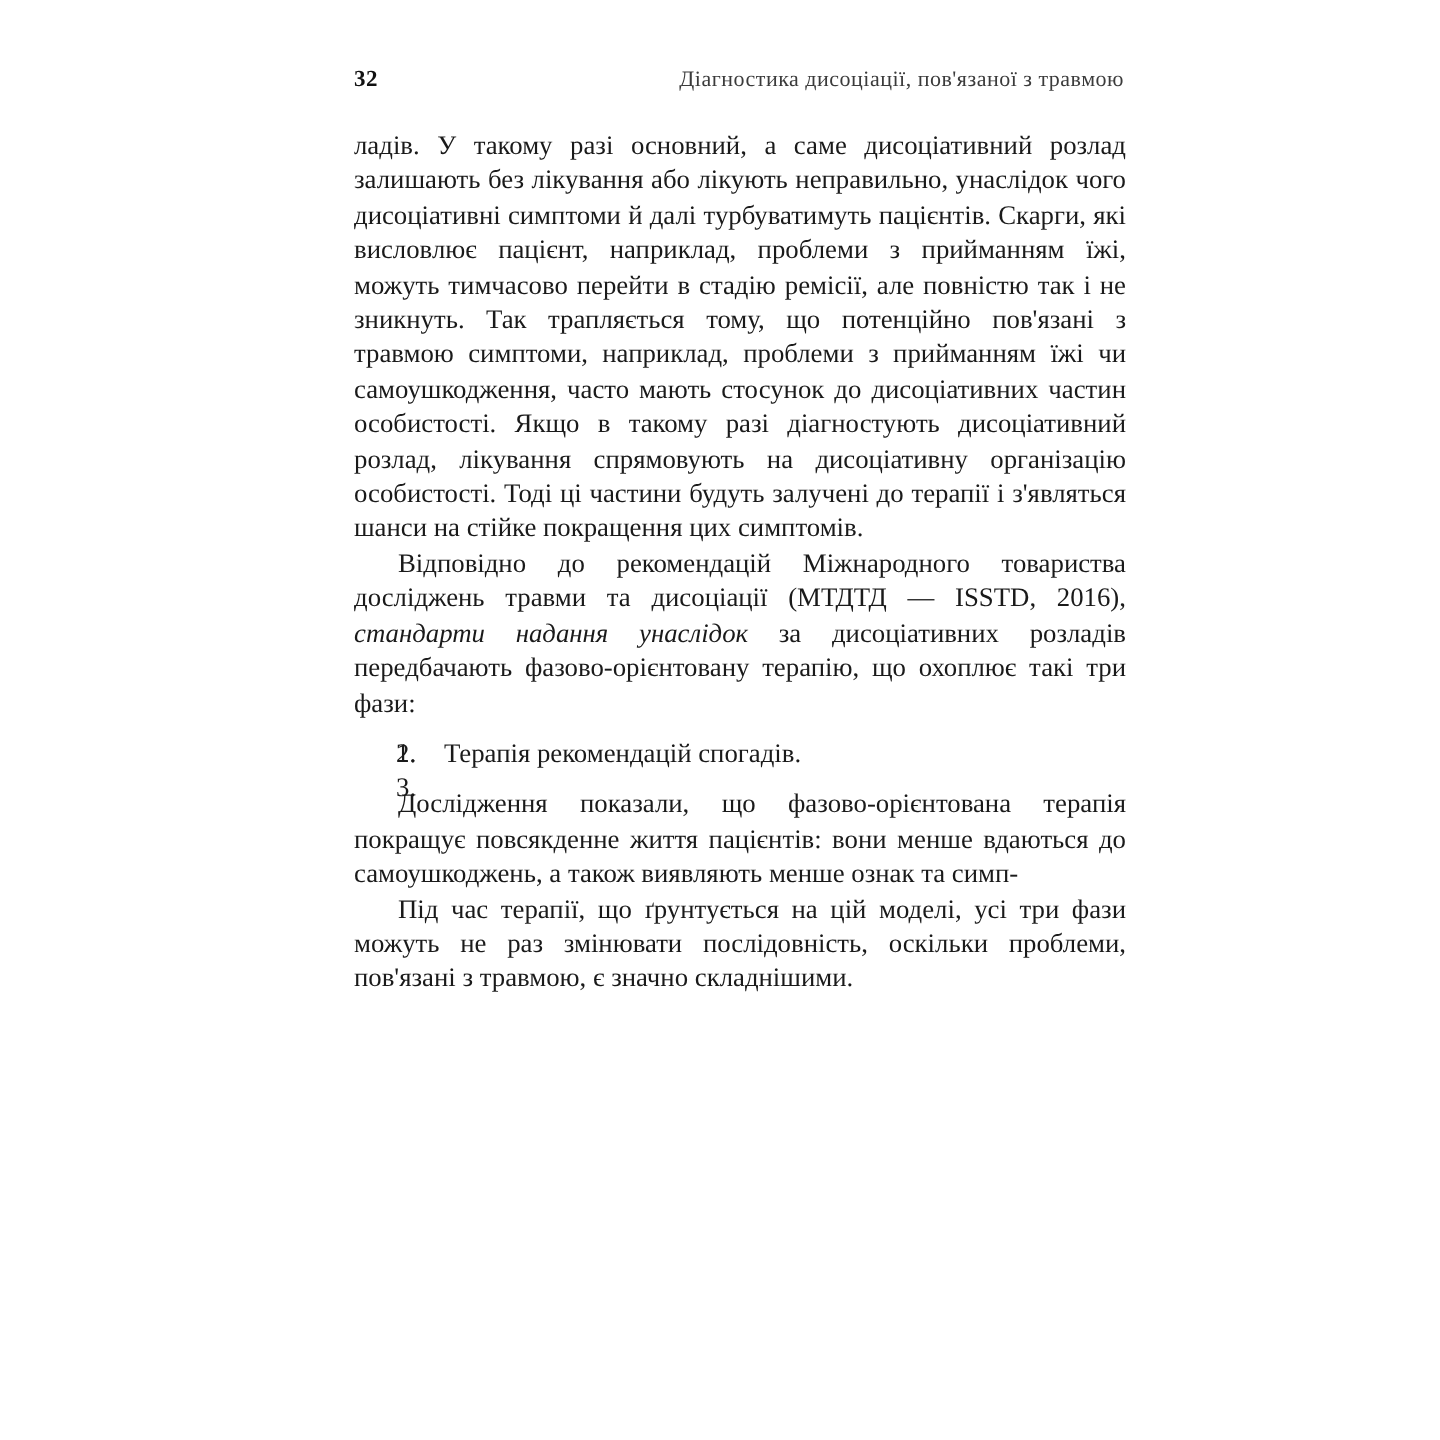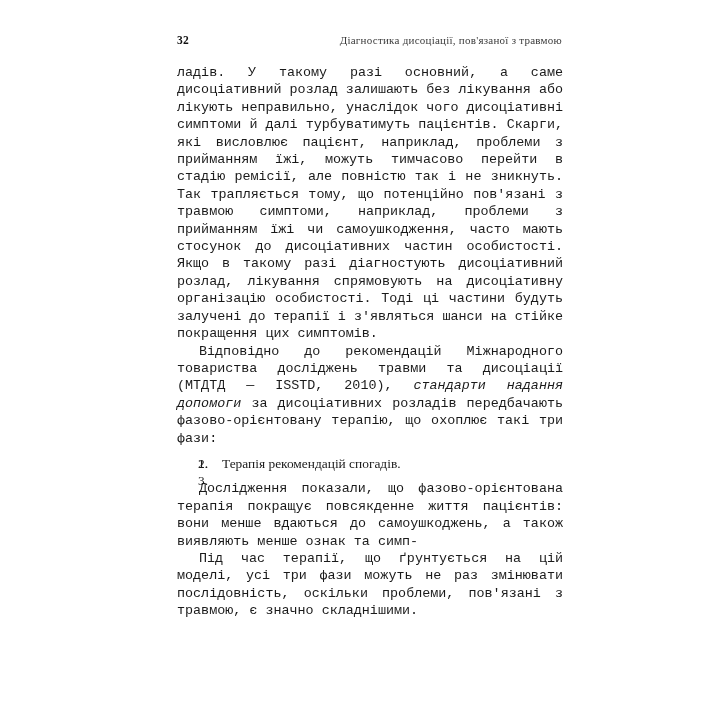--- a/index.html
+++ b/index.html
@@ -49,21 +49,20 @@
     width: 386px;
   }
   p.para {
     margin: 0;
     text-align: justify;
     text-justify: inter-word;
     font-size: 13.4px;
     line-height: 17.4px;
     text-indent: 22px;
     hyphens: manual;
-    font-family: Liberation Mono, monospace;
   }
   p.para.noindent {
     text-indent: 0;
   }
   .i {
     font-style: italic;
   }
   ol.phases {
     margin: 8px 0 8px 0;
     padding: 0;
@@ -93,21 +92,21 @@
 
   <div class="running-head">
     <span class="folio">32</span>
     <span class="head-title">Діагностика дисоціації, пов'язаної з травмою</span>
   </div>
 
   <div class="textblock">
 
     <p class="para noindent">ладів. У такому разі основний, а саме дисоціативний розлад залишають без лікування або лікують неправильно, унаслідок чого дисоціативні симптоми й далі турбуватимуть пацієнтів. Скарги, які висловлює пацієнт, наприклад, проблеми з прийманням їжі, можуть тимчасово перейти в стадію ремісії, але повністю так і не зникнуть. Так трапляється тому, що потенційно пов'язані з травмою симптоми, наприклад, проблеми з прийманням їжі чи самоушкодження, часто мають стосунок до дисоціативних частин особистості. Якщо в такому разі діагностують дисоціативний розлад, лікування спрямовують на дисоціативну організацію особистості. Тоді ці частини будуть залучені до терапії і з'являться шанси на стійке покращення цих симптомів.</p>
 
-    <p class="para"><span>Відповідно до рекомендацій Міжнародного товариства досліджень травми та дисоціації (МТДТД — ISSTD, 2010), </span><span class="i">стандарти надання допомоги</span><span> за дисоціативних розладів передбачають фазово-орієнтовану терапію, що охоплює такі три фази:</span></p>
+    <p class="para"><span>Відповідно до рекомендацій Міжнародного товариства досліджень травми та дисоціації (МТДТД — ISSTD, 2016), </span><span class="i">стандарти надання унаслідок</span><span> за дисоціативних розладів передбачають фазово-орієнтовану терапію, що охоплює такі три фази:</span></p>
 
     <ol class="phases">
       <li>
         <span class="marker">1.</span>
       </li>
       <li>
         <span class="marker">2.</span><span>Терапія рекомендацій спогадів.</span>
       </li>
       <li>
         <span class="marker">3.</span>

